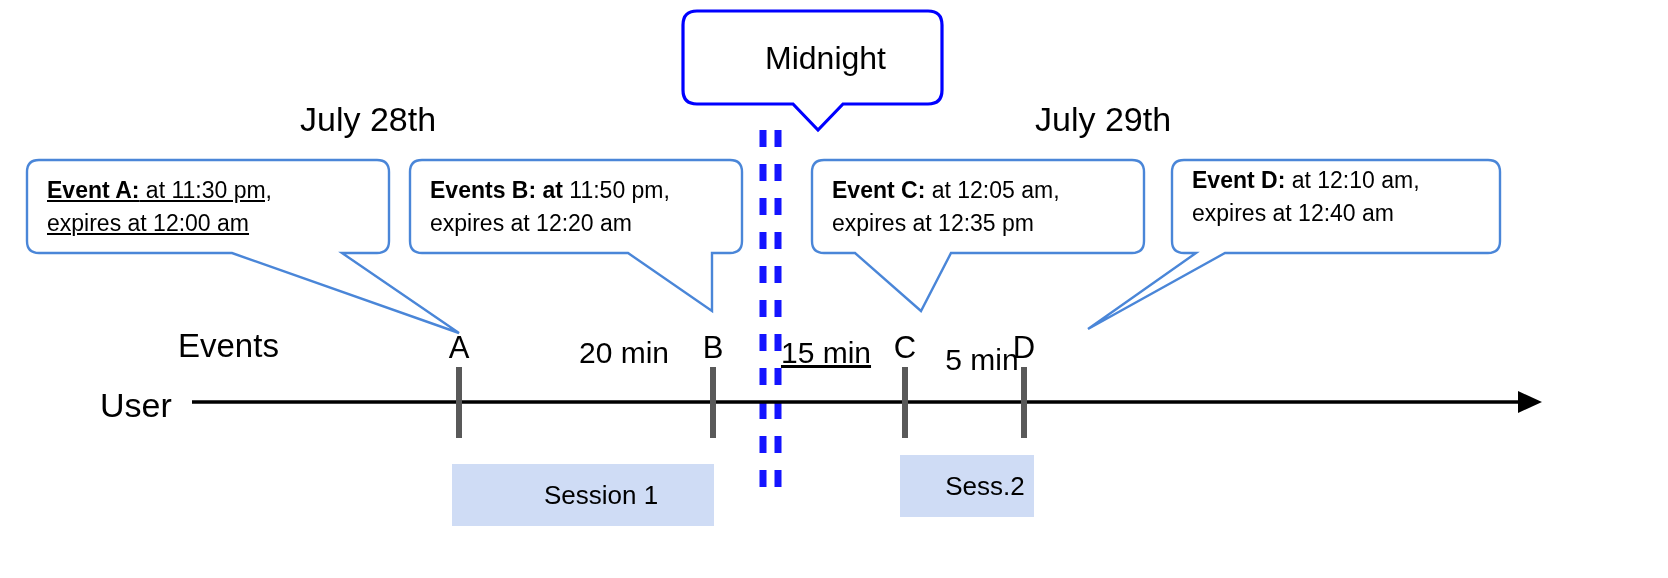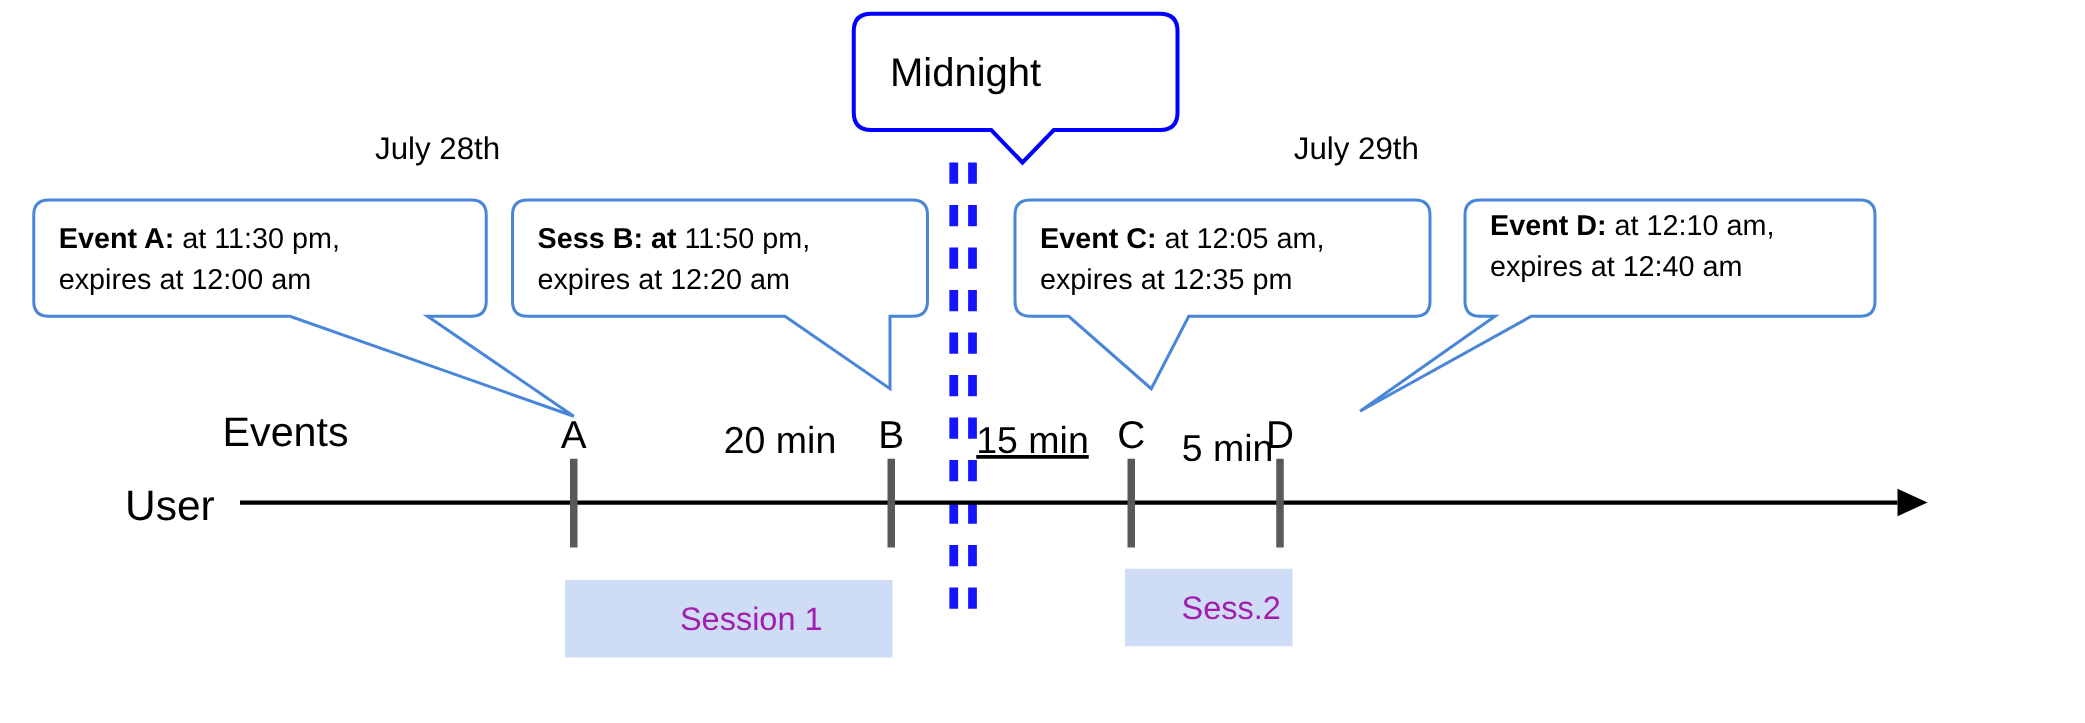--- a/index.html
+++ b/index.html
@@ -23,32 +23,32 @@
     left: 0;
     top: 0;
     width: 1668px;
     height: 578px;
     pointer-events: none;
   }
 
   
   .date-label {
     position: absolute;
-    font-size: 25px;
+    font-size: 34px;
     line-height: 40px;
     color: #000;
     white-space: nowrap;
   }
   #date-left  { left: 300px; top: 99px; }
   #date-right { left: 1035px; top: 99px; }
 
   
   #midnight-bubble {
     position: absolute;
-    left: 643px;
+    left: 696px;
     top: 11px;
     width: 259px;
     height: 93px;
     box-sizing: border-box;
     display: flex;
     align-items: center;
     justify-content: center;
   }
   #midnight-label {
     position: relative;
@@ -68,21 +68,21 @@
     justify-content: center;
     padding: 0 20px;
     font-size: 23px;
     line-height: 33px;
     color: #000;
     z-index: 3;
   }
   .callout .ln { white-space: nowrap; }
   .callout b { font-weight: bold; }
 
-  #callout-a { left: 27px;   top: 160px; width: 362px; height: 93px; }
+  #callout-a { left: 27px;   top: 160px; width: 362px; height: 93px; text-decoration: underline; }
   #callout-b { left: 410px;  top: 160px; width: 332px; height: 93px; }
   #callout-c { left: 812px;  top: 160px; width: 332px; height: 93px; }
   #callout-d { left: 1172px; top: 160px; width: 328px; height: 73px; }
 
   
   #events-label {
     position: absolute;
     left: 178px;
     top: 330px;
     font-size: 33px;
@@ -118,21 +118,21 @@
   
   .session-box {
     position: absolute;
     box-sizing: border-box;
     background: #cfdcf5;
     display: flex;
     align-items: center;
     justify-content: center;
     font-size: 26px;
     line-height: 30px;
-    color: #a21caf;
+    color: #000000;
     white-space: nowrap;
     padding-left: 36px;
   }
   #session-1 { left: 452px; top: 464px; width: 262px; height: 62px; }
   #session-2 { left: 900px; top: 455px; width: 134px; height: 62px; }
 </style>
 </head>
 <body>
 
 <div id="canvas">
@@ -181,21 +181,21 @@
 
   <div class="callout" id="callout-a">
     <div class="ln">
       <b>Event A:</b><span> at 11:30 pm,</span>
     </div>
     <div class="ln">expires at 12:00 am</div>
   </div>
 
   <div class="callout" id="callout-b">
     <div class="ln">
-      <b>Sess B: at</b><span> 11:50 pm,</span>
+      <b>Events B: at</b><span> 11:50 pm,</span>
     </div>
     <div class="ln">expires at 12:20 am</div>
   </div>
 
   <div class="callout" id="callout-c">
     <div class="ln">
       <b>Event C:</b><span> at 12:05 am,</span>
     </div>
     <div class="ln">expires at 12:35 pm</div>
   </div>

